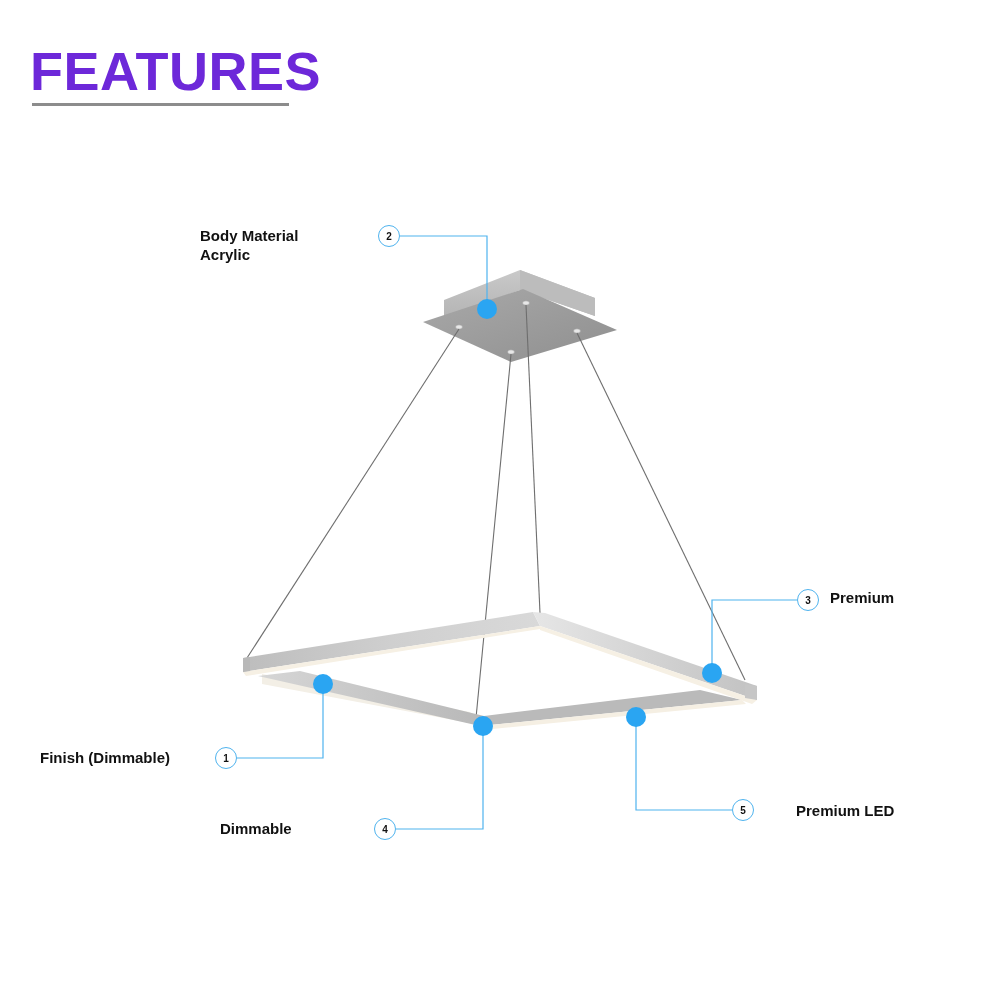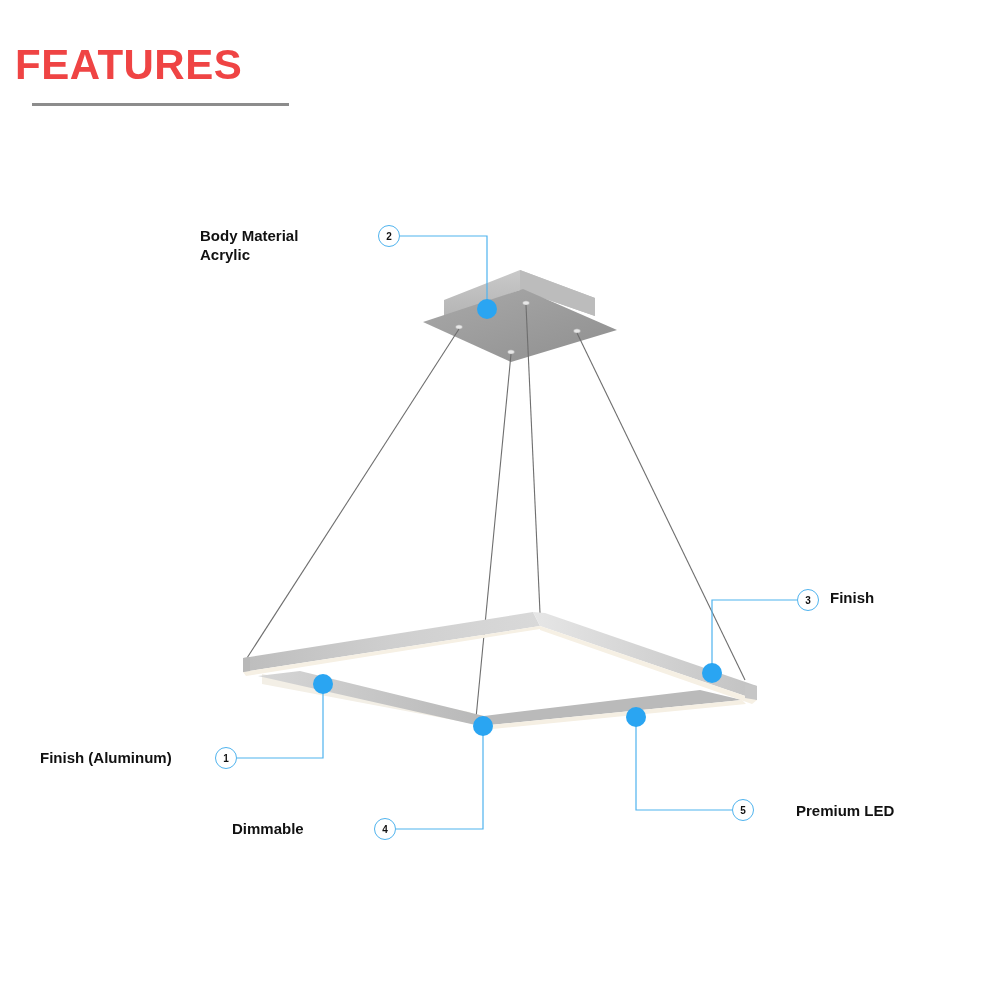--- a/index.html
+++ b/index.html
@@ -1,19 +1,19 @@
 <!DOCTYPE html>
 <html><head>
 <meta charset="utf-8">
 <style>
   html, body { margin: 0; padding: 0; background: #ffffff; }
   body { width: 1000px; height: 1000px; position: relative; overflow: hidden;
          font-family: "Liberation Sans", "DejaVu Sans", sans-serif; }
-  .title { position: absolute; left: 15px; top: 44px; font-size: 42px; font-weight: 700;
-           color: #ef4444; letter-spacing: 0.5px; line-height: 1; }
+  .title { position: absolute; left: 30px; top: 44px; font-size: 54px; font-weight: 700;
+           color: #6d28d9; letter-spacing: 0.5px; line-height: 1; }
   .title-underline { position: absolute; left: 32px; top: 103px; width: 257px; height: 3px; background: #8c8c8c; }
   svg.drawing { position: absolute; left: 0; top: 0; }
   .label { position: absolute; font-size: 15px; font-weight: 700; color: #111; line-height: 19px; white-space: nowrap; }
   .label.right { }
   .badge { position: absolute; width: 22px; height: 22px; border: 1.5px solid #4fb3ee; border-radius: 50%;
            box-sizing: border-box; background: #fff; font-size: 10px; font-weight: 700; color: #111;
            display: flex; align-items: center; justify-content: center; }
 </style>
 </head>
 <body>
@@ -103,29 +103,29 @@
 
   <g fill="#2aa5f2">
     <circle cx="323" cy="684" r="10"></circle>
     <circle cx="487" cy="309" r="10"></circle>
     <circle cx="712" cy="673" r="10"></circle>
     <circle cx="483" cy="726" r="10"></circle>
     <circle cx="636" cy="717" r="10"></circle>
   </g>
 </svg>
 
-<div class="label right" style="left:40px; top:748px; width:166px;">Finish (Aluminum)</div>
+<div class="label right" style="left:40px; top:748px; width:166px;">Finish (Dimmable)</div>
 <div class="badge" style="left:215px; top:747px;">1</div>
 
 <div class="label right" style="left:200px; top:226px; width:164px;">
   <div>Body Material</div>
   <div>Acrylic</div>
 </div>
 <div class="badge" style="left:378px; top:225px;">2</div>
 
 <div class="badge" style="left:797px; top:589px;">3</div>
-<div class="label" style="left:830px; top:588px;">Finish</div>
+<div class="label" style="left:830px; top:588px;">Premium</div>
 
-<div class="label right" style="left:232px; top:819px; width:148px;">Dimmable</div>
+<div class="label right" style="left:220px; top:819px; width:148px;">Dimmable</div>
 <div class="badge" style="left:374px; top:818px;">4</div>
 
 <div class="badge" style="left:732px; top:799px;">5</div>
 <div class="label" style="left:766px; top:801px;margin-left:30px;">Premium LED</div>
 
 </body></html>

